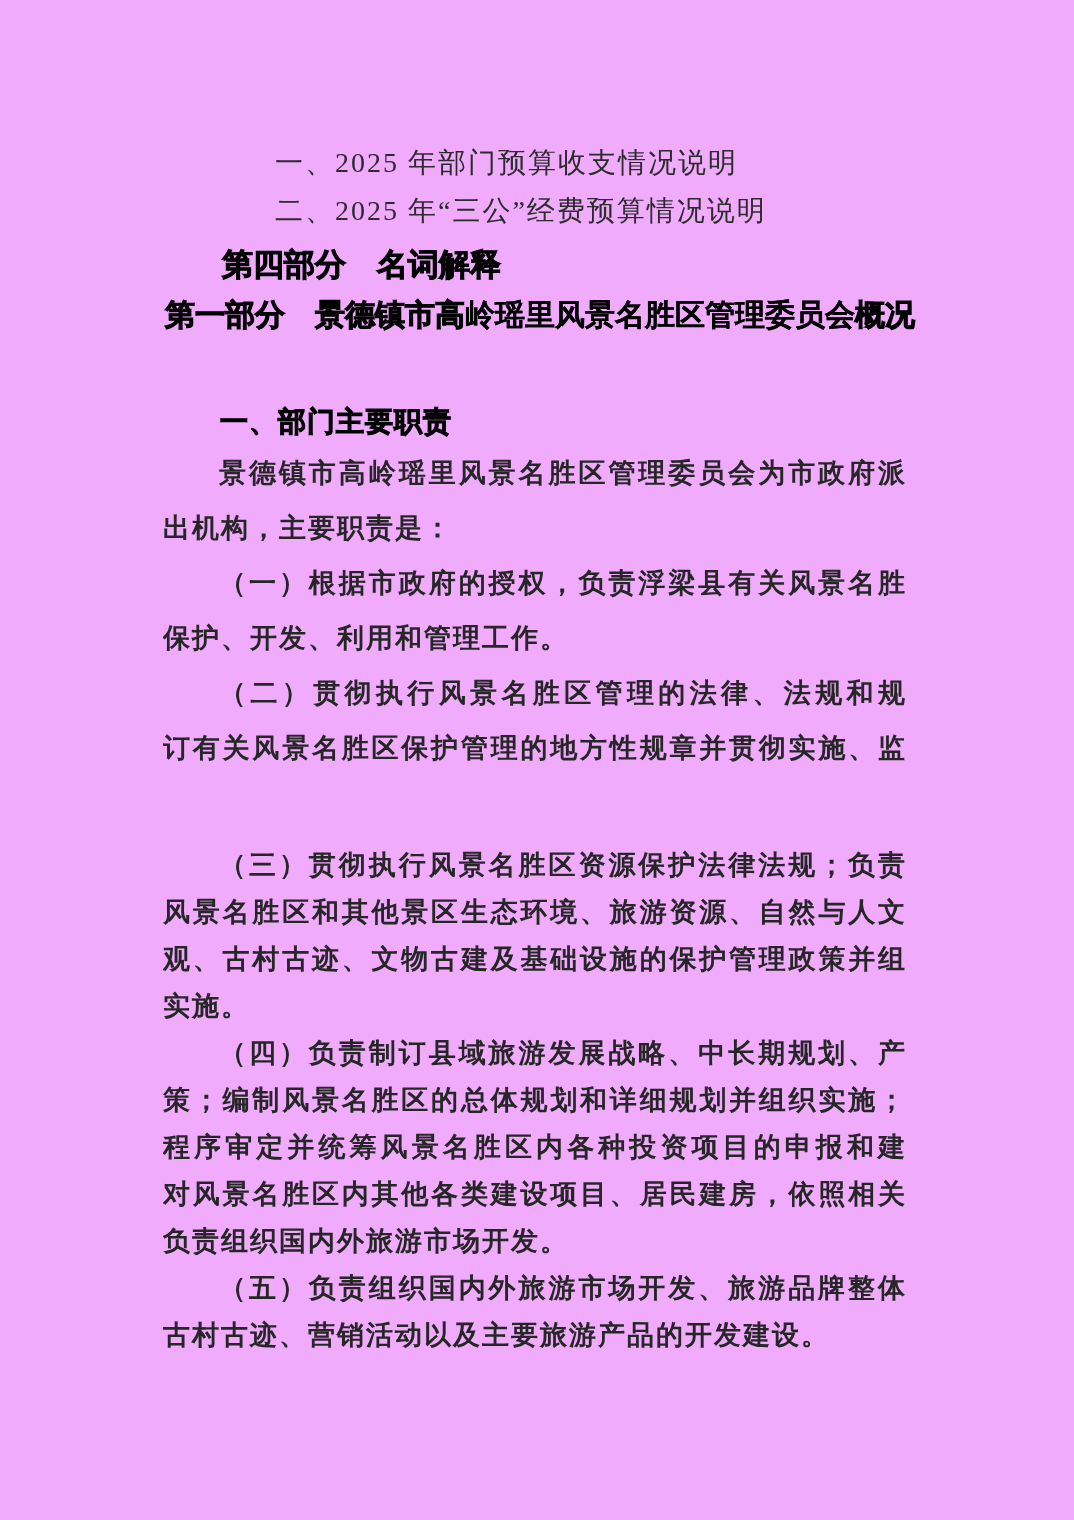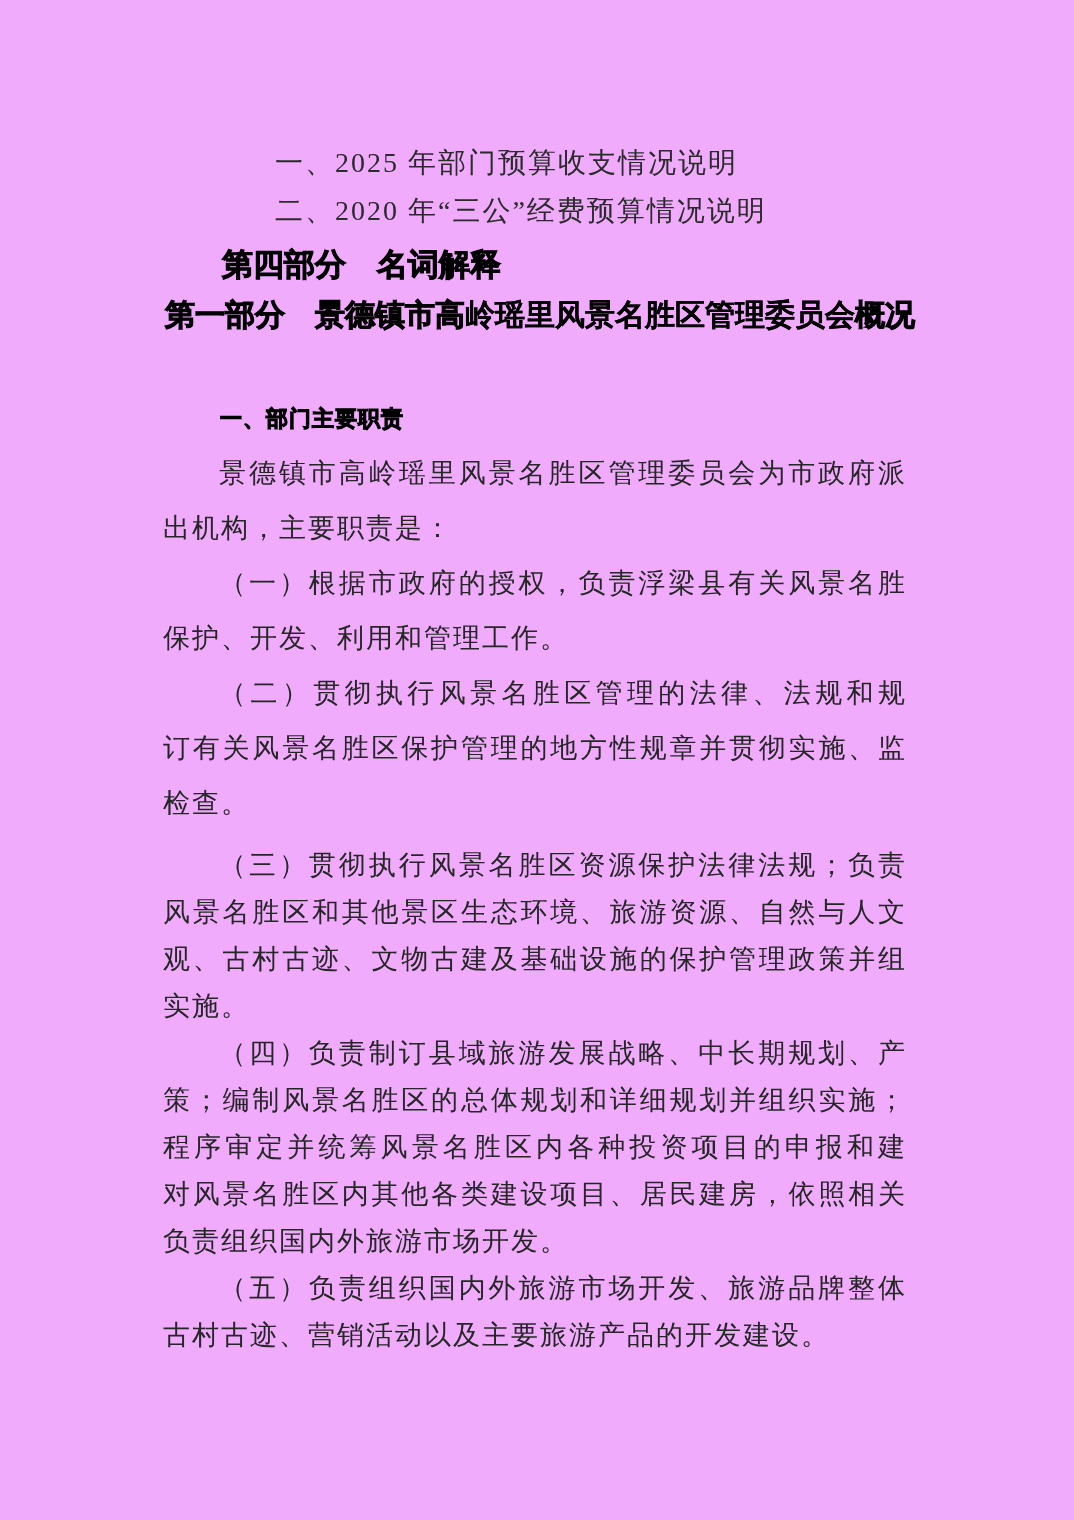--- a/index.html
+++ b/index.html
@@ -31,77 +31,76 @@
   .heading {
     position: absolute;
     font-family: "Liberation Sans", sans-serif;
     font-weight: bold;
     color: #000000;
     white-space: nowrap;
     line-height: 1.15;
   }
   .h-part4 { top: 247px; left: 222px; font-size: 31px; }
   .h-part1 { top: 298px; left: 165px; font-size: 30px; }
-  .h-duty  { top: 406px; left: 220px; font-size: 22px; letter-spacing: 1px; }
+  .h-duty  { top: 406px; left: 220px; font-size: 28px; letter-spacing: 1px; }
 
   .heavy { -webkit-text-stroke: 1px #000; }
   .med   { -webkit-text-stroke: 0.2px #000; }
 
   
   .para {
     position: absolute;
     left: 163px;
     width: 744px;
     font-size: 27px;
     color: #262626;
   }
   .r1 .line { line-height: 55px; height: 55px; }
   .r2 .line { line-height: 47px; height: 47px; }
 
   .line { letter-spacing: 2px; overflow: hidden; }
-  .line.full { text-align: justify; text-align-last: justify; }
-  .line.last { text-align: center;   text-align-last: left; }
+  .line.full { text-align: justify; text-align-last: justify; font-weight: bold; }
+  .line.last { text-align: center;   text-align-last: left; font-weight: bold; }
   .line.indent { text-indent: 56px; }
 
   #p0 { top: 446px; }
   #p1 { top: 556px; }
   #p2 { top: 666px; }
   #p3 { top: 842px; }
   #p4 { top: 1030px; }
   #p5 { top: 1265px; }
 </style>
 </head>
 <body>
 
 <div class="page">
 
   <div class="toc-line" id="toc1">一、2025 年部门预算收支情况说明</div>
 
-  <div class="toc-line" id="toc2">二、2020 年“三公”经费预算情况说明</div>
+  <div class="toc-line" id="toc2">二、2025 年“三公”经费预算情况说明</div>
 
   <div class="heading h-part1"><span class="heavy">第一部分　景德镇市高</span><span class="med">岭瑶里风景名胜区管理委员会</span><span class="heavy">概况</span></div>
 
   <div class="heading h-part4 heavy">第四部分　名词解释</div>
 
   <div class="heading h-duty heavy">一、部门主要职责</div>
 
   <div class="para r1" id="p0">
     <div class="line full indent">景德镇市高岭瑶里风景名胜区管理委员会为市政府派</div>
     <div class="line last">出机构，主要职责是：</div>
   </div>
 
   <div class="para r1" id="p1">
     <div class="line full indent">（一）根据市政府的授权，负责浮梁县有关风景名胜区的</div>
     <div class="line last">保护、开发、利用和管理工作。</div>
   </div>
 
   <div class="para r1" id="p2">
     <div class="line full indent">（二）贯彻执行风景名胜区管理的法律、法规和规章，拟</div>
     <div class="line full">订有关风景名胜区保护管理的地方性规章并贯彻实施、监督</div>
-    <div class="line last">检查。</div>
   </div>
 
   <div class="para r2" id="p3">
     <div class="line full indent">（三）贯彻执行风景名胜区资源保护法律法规；负责拟订</div>
     <div class="line full">风景名胜区和其他景区生态环境、旅游资源、自然与人文景</div>
     <div class="line full">观、古村古迹、文物古建及基础设施的保护管理政策并组织</div>
     <div class="line last">实施。</div>
   </div>
 
   <div class="para r2" id="p4">

